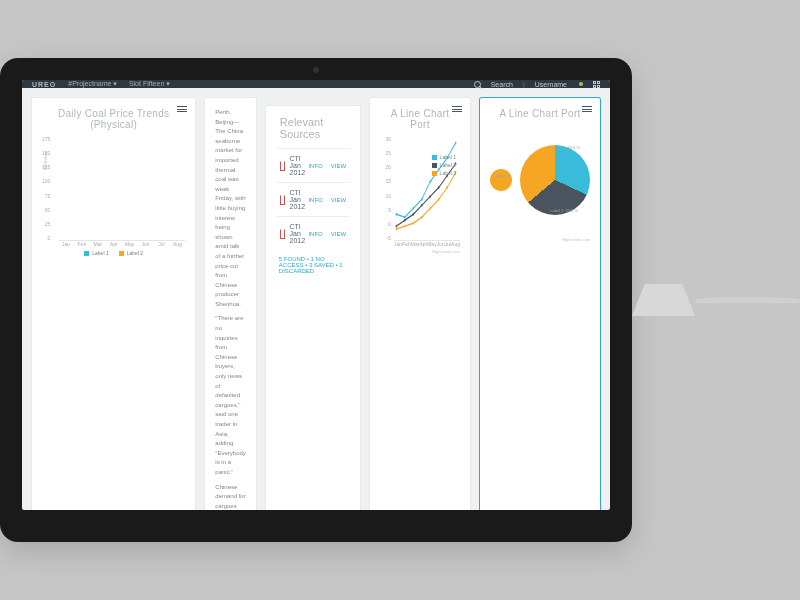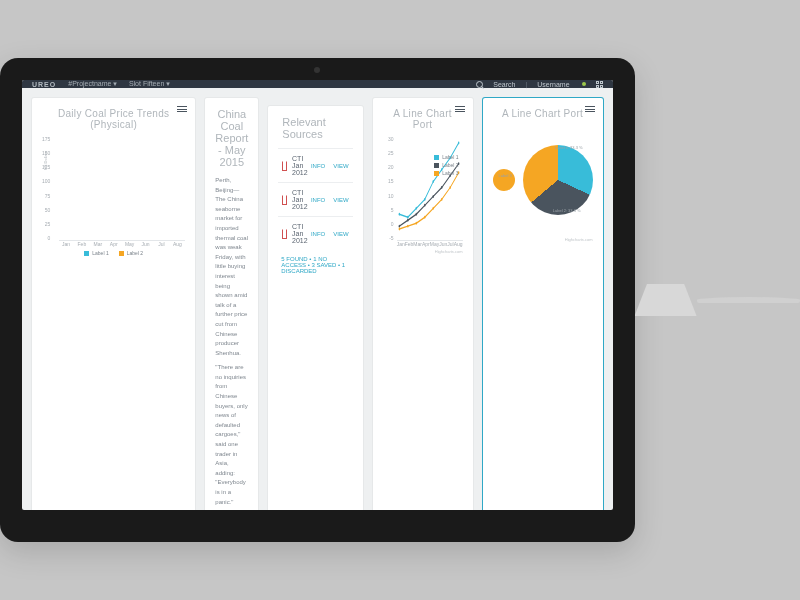--- a/index.html
+++ b/index.html
@@ -167,21 +167,20 @@
                 <span>Label 1</span>
               </div>
       <div class="lg">
                 <span class="sw" style="background:#f5a623"></span>
                 <span>Label 2</span>
               </div>
      </div>
     </div>
 
     <div class="card report-card">
-     <div class="report-title">China Coal Report - May 2015</div>
      <p class="report-p">Perth, Beijing—The China seaborne market for imported thermal coal was weak Friday, with little buying interest being shown amid talk of a further price cut from Chinese producer Shenhua.</p>
      <p class="report-p">"There are no inquiries from Chinese buyers, only news of defaulted cargoes," said one trader in Asia, adding: "Everybody is in a panic."</p>
      <p class="report-p">Chinese demand for cargoes with a calorific value of 5,500 kcal/kg NAR has continued to fall as a backlog of stocks grows at ports and power plants.</p>
     </div>
    </div>
 
    <div class="row">
     <div class="card sources-card">
      <div class="src-title">Relevant Sources</div>
      <div class="src-row">

